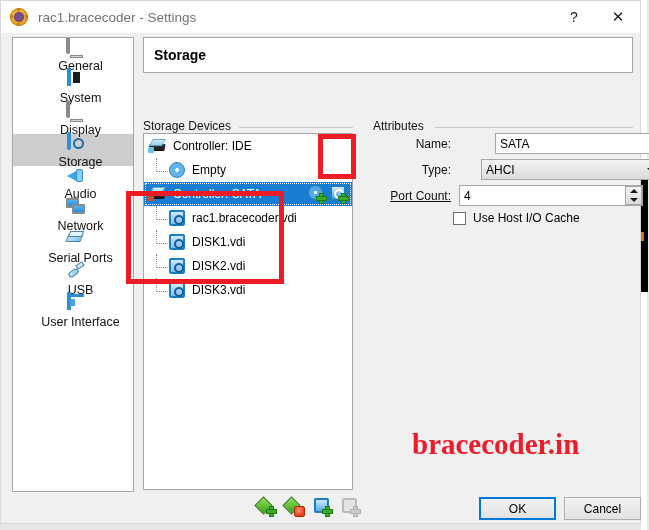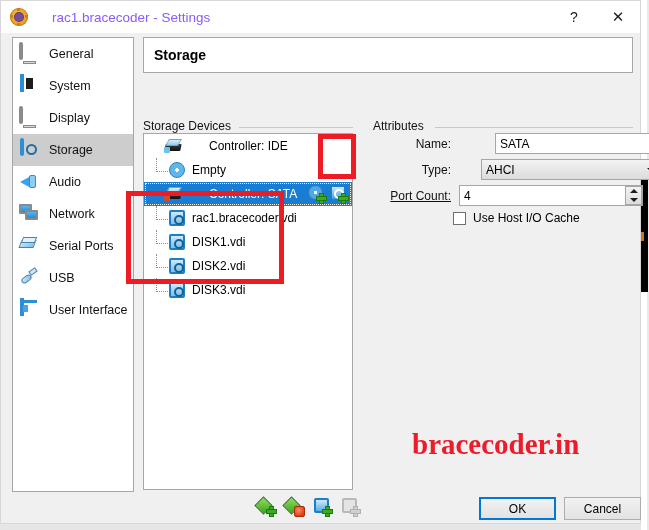--- a/index.html
+++ b/index.html
@@ -89,23 +89,23 @@
     background: #7a4e96;
     box-shadow: 0 0 0 1px #5f3a78;
   }
   #app-icon .nub {
     position: absolute;
     width: 3px; height: 3px;
     background: #c5811a;
     border-radius: 1px;
   }
   #window-title {
-    margin-left: 24px;
+    margin-left: 10px;
     font-size: 13.5px;
-    color: #8b5cf6;
+    color: #737373;
     white-space: nowrap;
   }
   #titlebar-buttons {
     margin-left: auto;
     display: flex;
     height: 32px;
   }
   .titlebar-btn {
     width: 44px;
     height: 32px;
@@ -138,20 +138,21 @@
     border: 1px solid #a6a6a6;
     box-sizing: border-box;
     overflow: hidden;
   }
   .category-item {
     display: flex;
     align-items: center;
     height: 32px;
     padding-left: 6px;
     cursor: default;
+    flex-direction: column;
   }
   .category-item.selected { background: #cdcdcd; }
   .category-label {
     margin-left: 9px;
     font-size: 12.5px;
     color: #111111;
     white-space: nowrap;
   }
   .cat-icon {
     width: 21px; height: 21px;
@@ -402,21 +403,21 @@
     overflow: hidden;
   }
   .tree-row {
     display: flex;
     align-items: center;
     height: 24px;
     position: relative;
     cursor: default;
     white-space: nowrap;
   }
-  .tree-row.depth0 { padding-left: 21px; gap: 20px; }
+  .tree-row.depth0 { padding-left: 5px; }
   .tree-row.depth1 { padding-left: 25px; }
   .tree-row.selected {
     background: #1a7dd4;
     color: #ffffff;
     outline: 1px dotted #ffffff;
     outline-offset: -2px;
   }
   .tree-label {
     margin-left: 7px;
     font-size: 12px;

